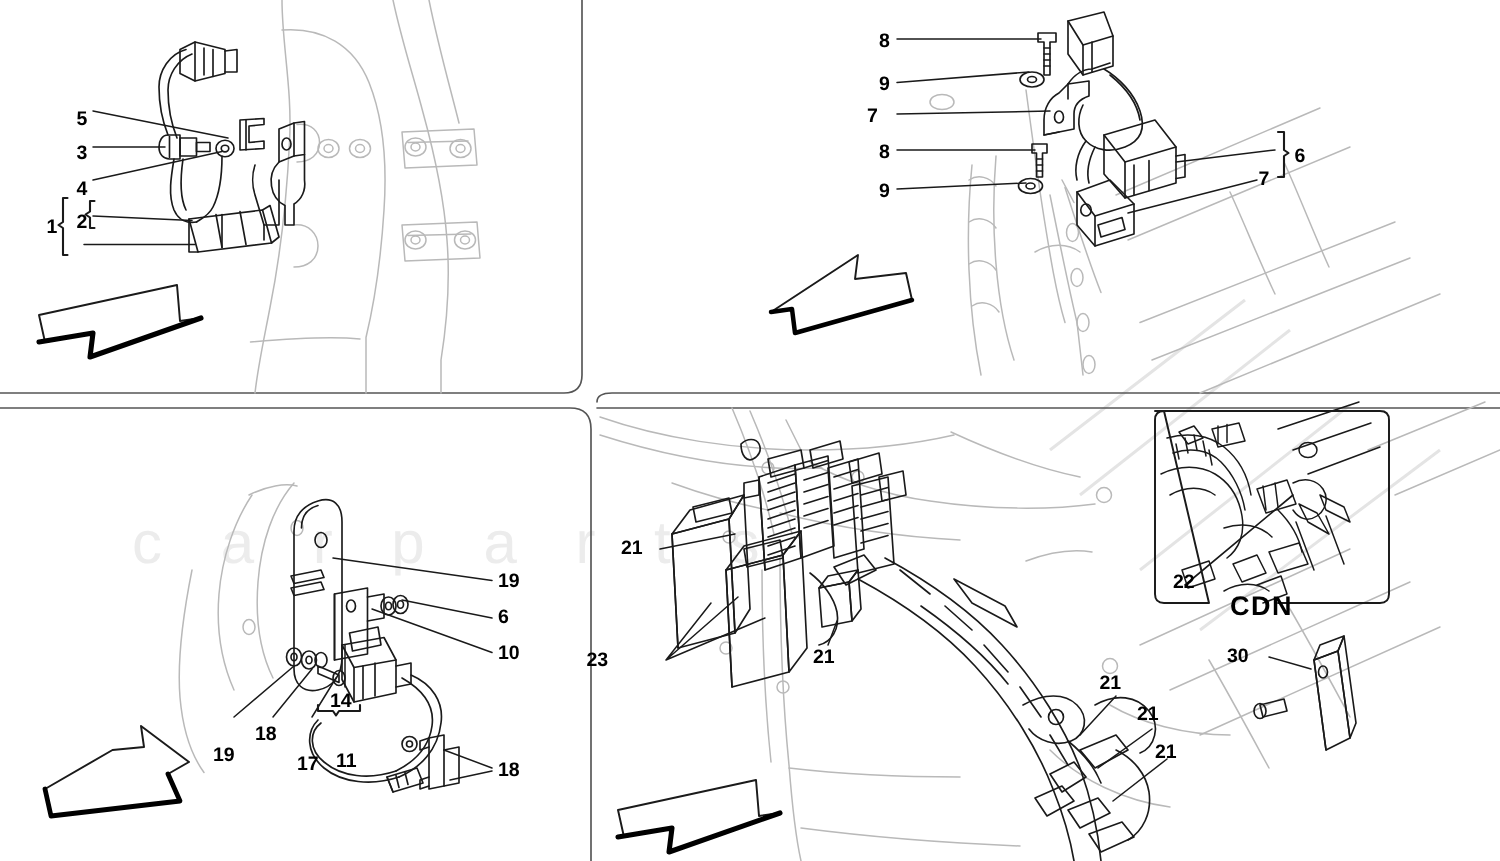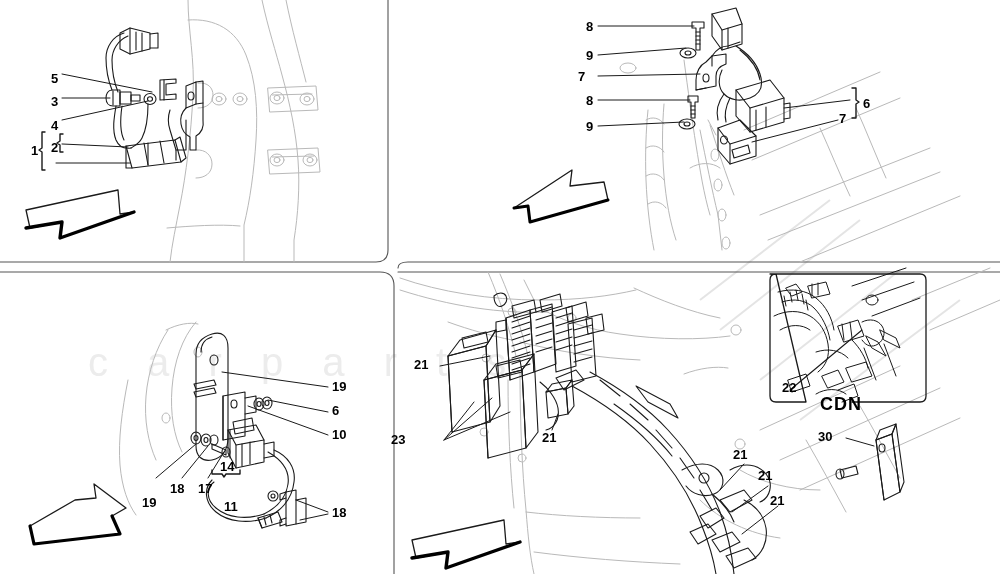--- a/index.html
+++ b/index.html
@@ -511,21 +511,21 @@
   <div class="label" style="left:586px;top:120px">9</div>
   <div class="label" style="left:863px;top:97px">6</div>
   <div class="label" style="left:839px;top:112px">7</div>
 
   <div class="label" style="left:332px;top:380px">19</div>
   <div class="label" style="left:332px;top:404px">6</div>
   <div class="label" style="left:332px;top:428px">10</div>
   <div class="label" style="left:332px;top:506px">18</div>
   <div class="label" style="left:142px;top:496px">19</div>
   <div class="label" style="left:170px;top:482px">18</div>
-  <div class="label" style="left:198px;top:482px">17</div>
+  <div class="label" style="left:198px;top:502px">17</div>
   <div class="label" style="left:224px;top:500px">11</div>
   <div class="label" style="left:220px;top:460px">14</div>
 
   <div class="label" style="left:414px;top:358px">21</div>
   <div class="label" style="left:391px;top:433px">23</div>
   <div class="label" style="left:542px;top:431px">21</div>
   <div class="label" style="left:733px;top:448px">21</div>
   <div class="label" style="left:758px;top:469px">21</div>
   <div class="label" style="left:770px;top:494px">21</div>
   <div class="label" style="left:818px;top:430px">30</div>

